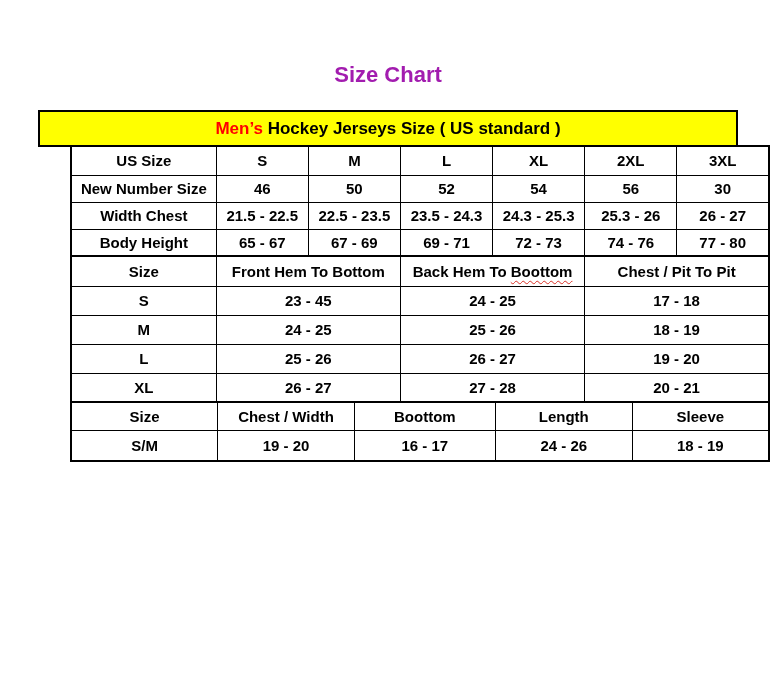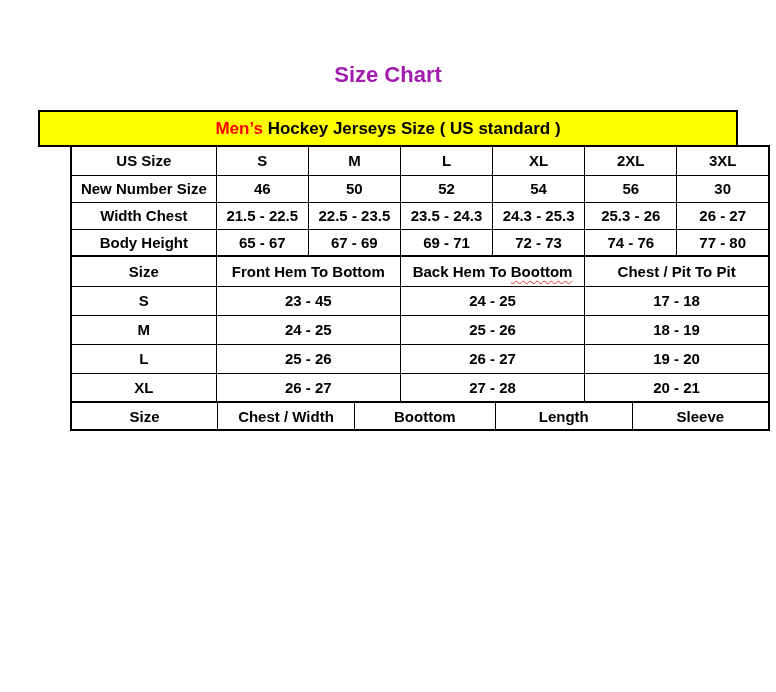--- a/index.html
+++ b/index.html
@@ -186,17 +186,24 @@
         <thead>
           <tr>
             <th>Size</th>
             <th>Chest / Width</th>
             <th>Boottom</th>
             <th>Length</th>
             <th>Sleeve</th>
           </tr>
         </thead>
         <tbody>
+          <tr>
+            <th class="bold">S/M</th>
+            <td>19 - 20</td>
+            <td>16 - 17</td>
+            <td>24 - 26</td>
+            <td>18 - 19</td>
+          </tr>
         </tbody>
       </table>
   </div>
 
 </div>
 
 </body></html>

